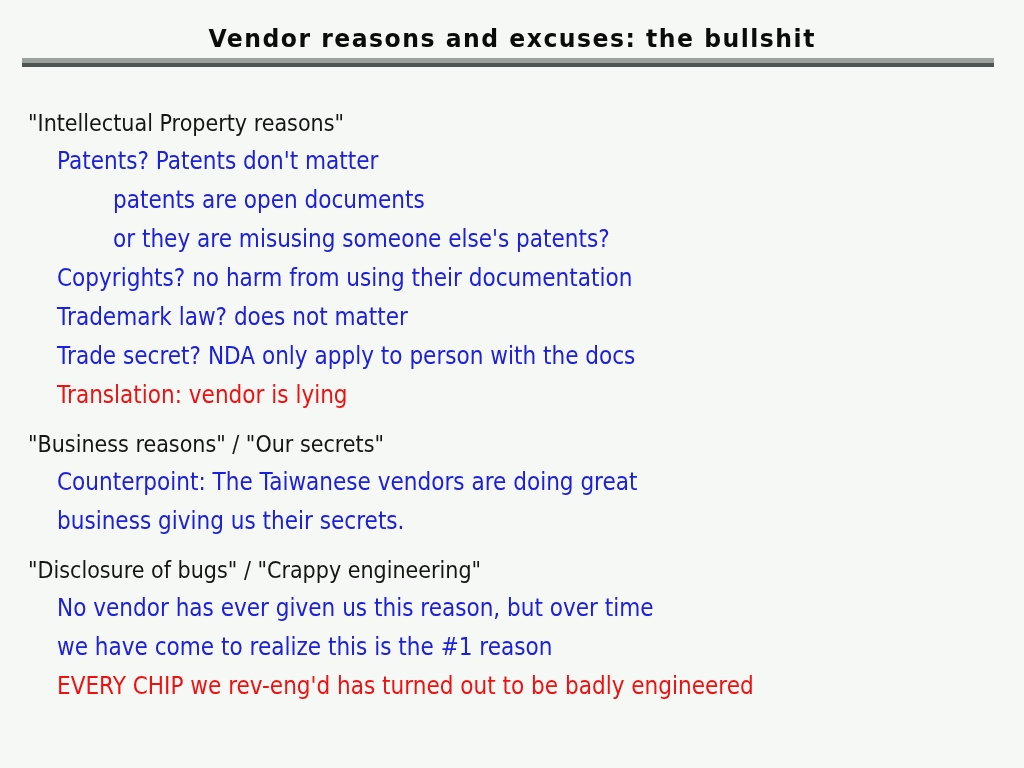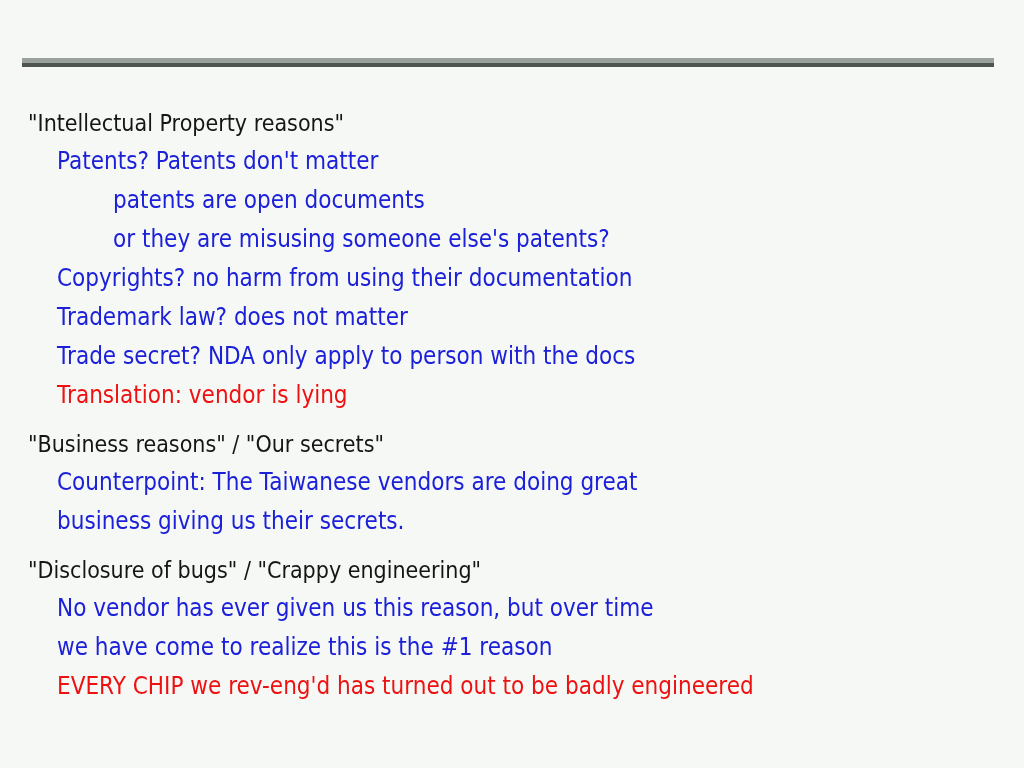--- a/index.html
+++ b/index.html
@@ -119,20 +119,23 @@
     margin-left: 57px;
     transform: scaleX(0.90);
   }
   .block-gap { height: 10px; }
 </style>
 </head>
 <body>
 
 <div class="slide">
 
+  <div class="title-block">
+    <span class="slide-title">Vendor reasons and excuses: the bullshit</span>
+  </div>
 
   <div class="title-rule">
     <div class="rule-top"></div>
     <div class="rule-bottom"></div>
   </div>
 
   <div class="body-area">
 
   <div class="line heading">"Intellectual Property reasons"</div>
       <div class="line sub">Patents? Patents don't matter</div>

